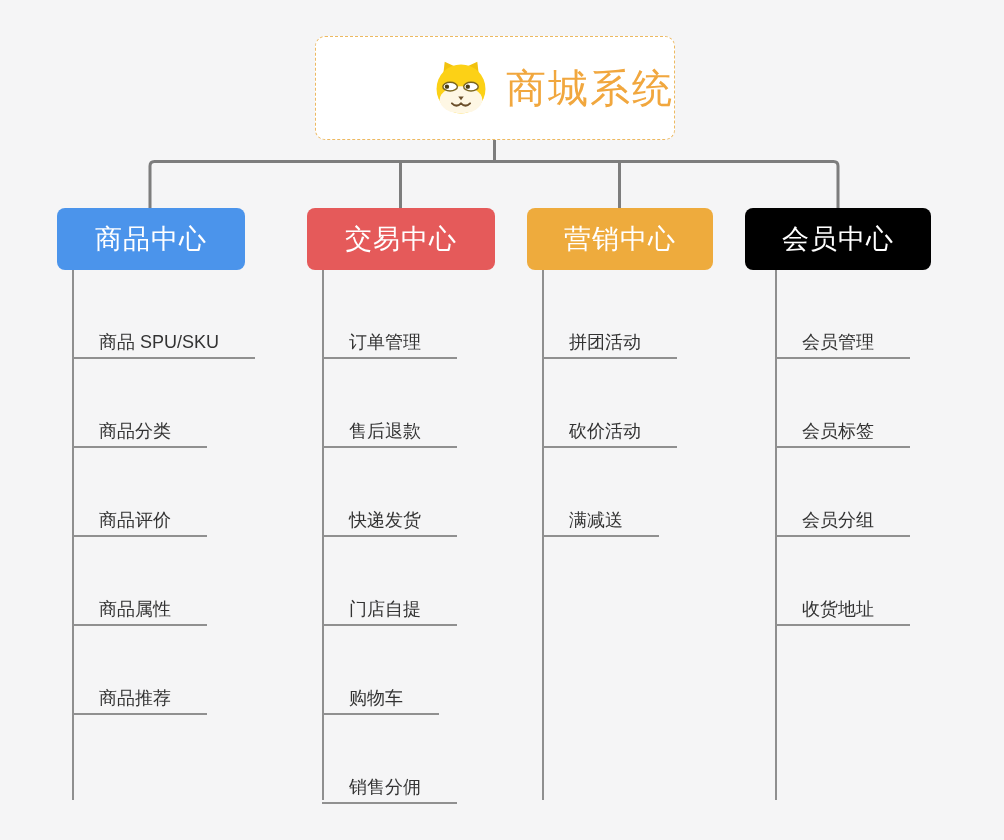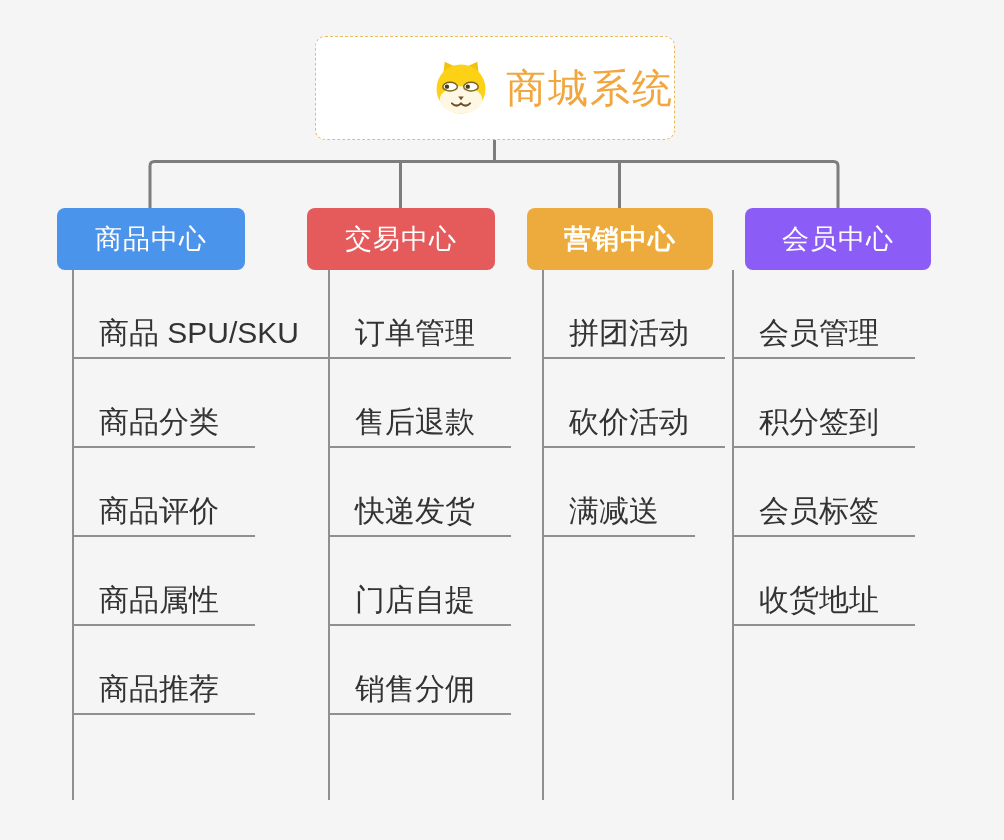--- a/index.html
+++ b/index.html
@@ -55,21 +55,21 @@
     background:#8f8f8f;
   }
   .leaf-item{
     position:relative;
     height:89px;
     width:max-content;
     display:flex;align-items:flex-end;
     padding:0 36px 3px 27px;
     box-sizing:border-box;
     border-bottom:2px solid #909090;
-    font-size:30px;
+    font-size:18px;
     color:#333333;
     white-space:nowrap;
   }
   .leaf-item:first-child{height:85px;}
 </style>
 </head>
 <body>
 
 <div id="stage">
 
@@ -116,66 +116,69 @@
         <span>商品属性</span>
       </div>
       <div class="leaf-item">
         <span>商品推荐</span>
       </div>
     </div>
 
   <div class="branch-box" style="left: 307px; width: 188px; background: rgb(229, 90, 90); text-align: center;">
     <span class="branch-label">交易中心</span>
   </div>
-  <div class="branch-column" style="left: 322px; margin-left: 6px;">
+  <div class="branch-column" style="left: 322px;">
     <div class="trunk-line"></div>
   <div class="leaf-item">
         <span>订单管理</span>
       </div>
       <div class="leaf-item">
         <span>售后退款</span>
       </div>
       <div class="leaf-item">
         <span>快递发货</span>
       </div>
       <div class="leaf-item">
         <span>门店自提</span>
       </div>
       <div class="leaf-item">
+        <span>购物车</span>
+      </div>
+      <div class="leaf-item">
         <span>销售分佣</span>
       </div>
     </div>
 
-  <div class="branch-box" style="left: 527px; width: 186px; background: rgb(238, 171, 61); font-weight: bold;">
+  <div class="branch-box" style="left: 527px; width: 186px; background: rgb(238, 171, 61);">
     <span class="branch-label">营销中心</span>
   </div>
   <div class="branch-column" style="left: 542px;">
     <div class="trunk-line"></div>
       <div class="leaf-item">
         <span>拼团活动</span>
       </div>
       <div class="leaf-item">
         <span>砍价活动</span>
       </div>
       <div class="leaf-item">
         <span>满减送</span>
       </div>
     </div>
 
-  <div class="branch-box" style="left: 745px; width: 186px; background: #8b5cf6;">
+  <div class="branch-box" style="left: 745px; width: 186px; background: #000000;">
     <span class="branch-label">会员中心</span>
   </div>
-  <div class="branch-column" style="left: 732px;">
+  <div class="branch-column" style="left: 775px;">
     <div class="trunk-line"></div>
   <div class="leaf-item">
         <span>会员管理</span>
       </div>
       <div class="leaf-item">
-        <span>积分签到</span>
+        <span>会员标签</span>
       </div>
       <div class="leaf-item">
-        <span>会员标签</span>
+        <span>会员分组</span>
       </div>
       <div class="leaf-item">
         <span>收货地址</span>
       </div>
     </div>
 </div>
 
 </body></html>

